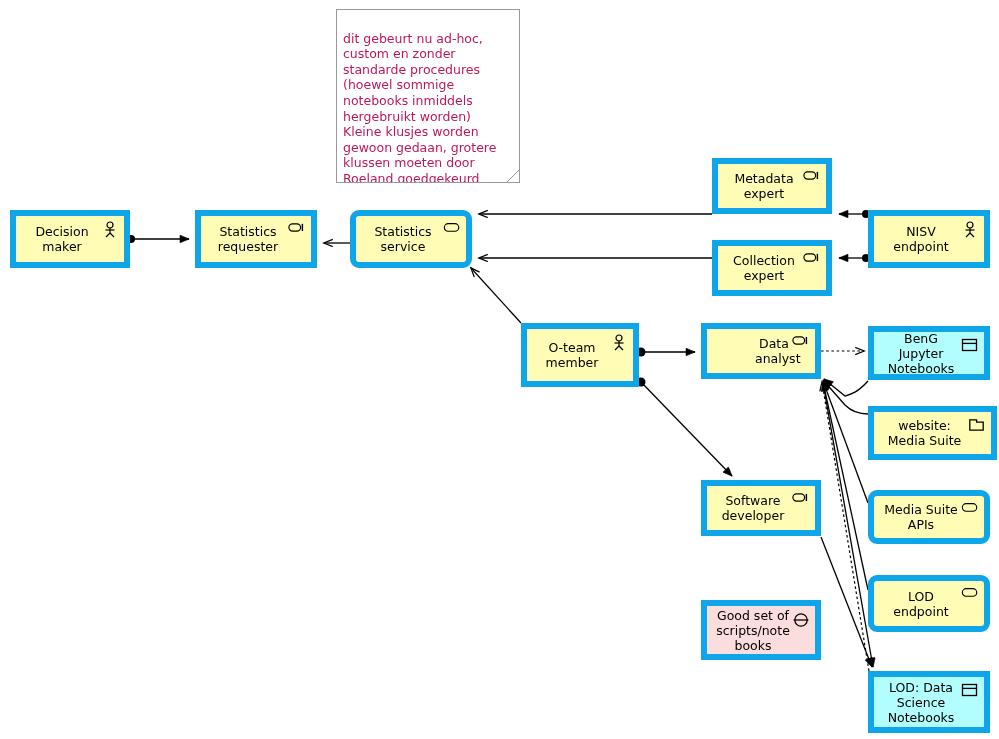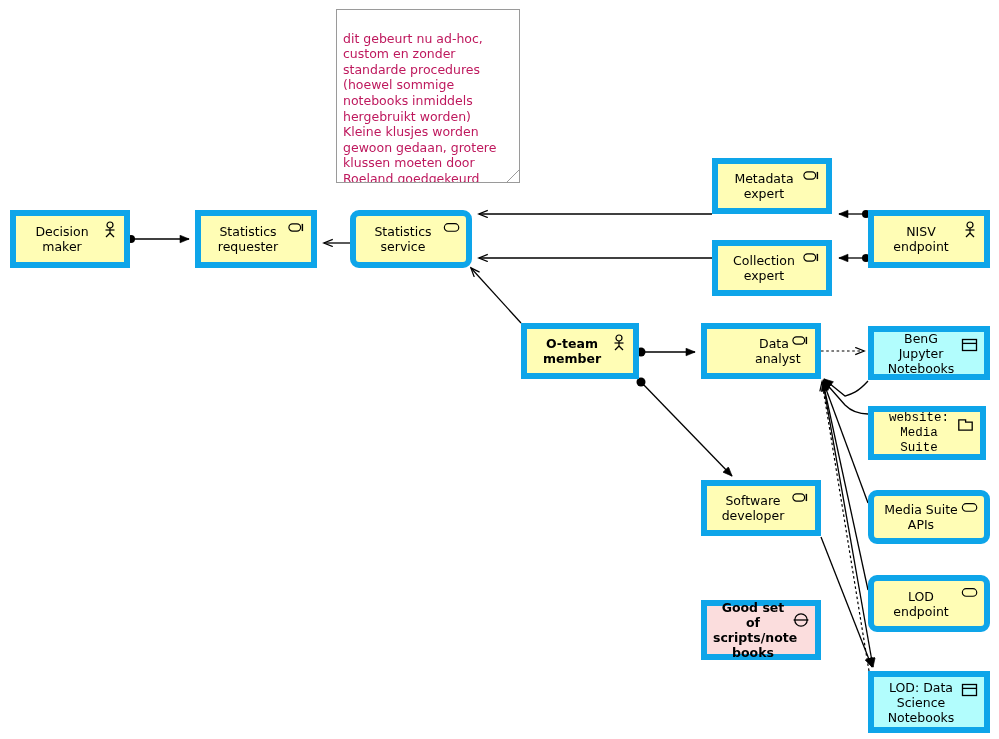--- a/index.html
+++ b/index.html
@@ -35,21 +35,21 @@
     padding:2px 22px 2px 6px;
     z-index:3;
   }
   .node .label{
     display:block;
     width:100%;
     white-space:pre-line;
   }
   .fill-yellow{background:#fffdb5;}
   .fill-cyan{background:#b2fdfd;}
-  .fill-pink{background:#fbdddd;font-weight:bold;}
+  .fill-pink{background:#fbdddd;}
   .rounded{border-radius:9px;}
   .ico{
     position:absolute;
     top:5px;
     right:5px;
     width:18px;
     height:16px;
     pointer-events:none;
   }
   .note{
@@ -215,21 +215,21 @@
       <span class="label">NISV
 endpoint</span>
       <span class="ico"><svg viewBox="0 0 18 18">
           <circle cx="9" cy="4" r="3" fill="none" stroke="#000" stroke-width="1.2"></circle>
           <line x1="9" y1="7" x2="9" y2="12" stroke="#000" stroke-width="1.2"></line>
           <line x1="9" y1="12" x2="5" y2="16" stroke="#000" stroke-width="1.2"></line>
           <line x1="9" y1="12" x2="13" y2="16" stroke="#000" stroke-width="1.2"></line>
           <line x1="4.5" y1="9" x2="13.5" y2="9" stroke="#000" stroke-width="1.2"></line>
         </svg></span>
     </div>
-    <div class="node fill-yellow" style="left: 521px; top: 323px; width: 118px; height: 56px; font-weight: bold;">
+    <div class="node fill-yellow" style="left: 521px; top: 323px; width: 118px; height: 64px;">
       <span class="label">O-team
 member</span>
       <span class="ico"><svg viewBox="0 0 18 18">
           <circle cx="9" cy="4" r="3" fill="none" stroke="#000" stroke-width="1.2"></circle>
           <line x1="9" y1="7" x2="9" y2="12" stroke="#000" stroke-width="1.2"></line>
           <line x1="9" y1="12" x2="5" y2="16" stroke="#000" stroke-width="1.2"></line>
           <line x1="9" y1="12" x2="13" y2="16" stroke="#000" stroke-width="1.2"></line>
           <line x1="4.5" y1="9" x2="13.5" y2="9" stroke="#000" stroke-width="1.2"></line>
         </svg></span>
     </div>
@@ -249,21 +249,21 @@
         </svg></span>
     </div>
     <div class="node fill-cyan" style="left: 868px; top: 326px; width: 122px; height: 54px;">
       <span class="label">BenG Jupyter
 Notebooks</span>
       <span class="ico"><svg viewBox="0 0 18 16">
           <rect x="1.5" y="2.5" width="14" height="11" fill="none" stroke="#000" stroke-width="1.3"></rect>
           <line x1="1.5" y1="6.4" x2="15.5" y2="6.4" stroke="#000" stroke-width="1.3"></line>
         </svg></span>
     </div>
-    <div class="node fill-yellow" style="left: 868px; top: 406px; width: 118px; height: 54px; font-family: Liberation Mono, monospace;">
+    <div class="node fill-yellow" style="left: 868px; top: 406px; width: 129px; height: 54px;">
       <span class="label">website:
 Media Suite</span>
       <span class="ico"><svg viewBox="0 0 18 16">
           <path d="M1.8,13.2 L1.8,2.8 L8.6,2.8 L8.6,5.2 L15.2,5.2 L15.2,13.2 Z" fill="none" stroke="#000" stroke-width="1.3"></path>
         </svg></span>
     </div>
     <div class="node fill-yellow rounded" style="left: 868px; top: 490px; width: 122px; height: 54px;">
       <span class="label">Media Suite
 APIs</span>
       <span class="ico"><svg viewBox="0 0 20 14">

